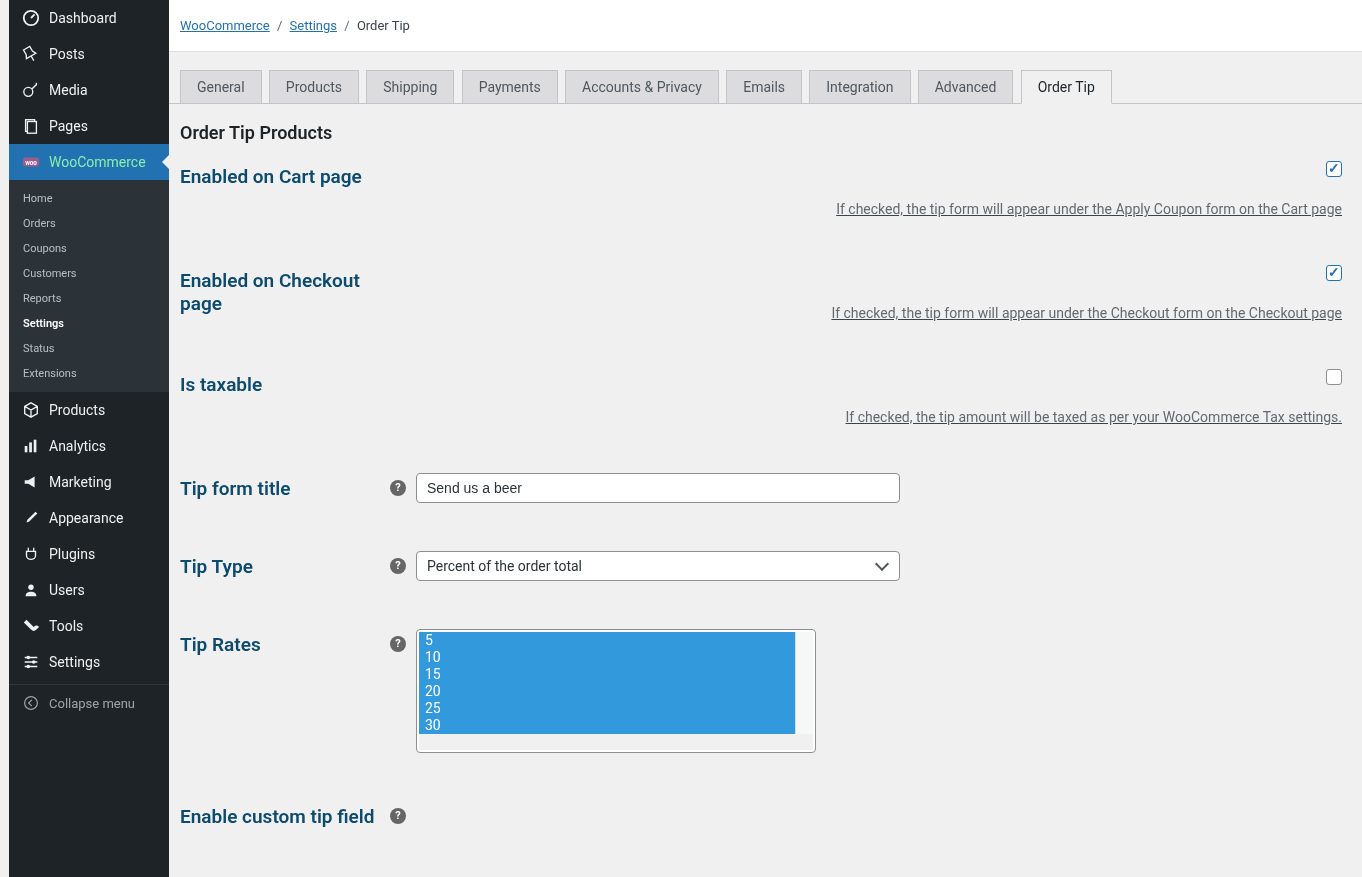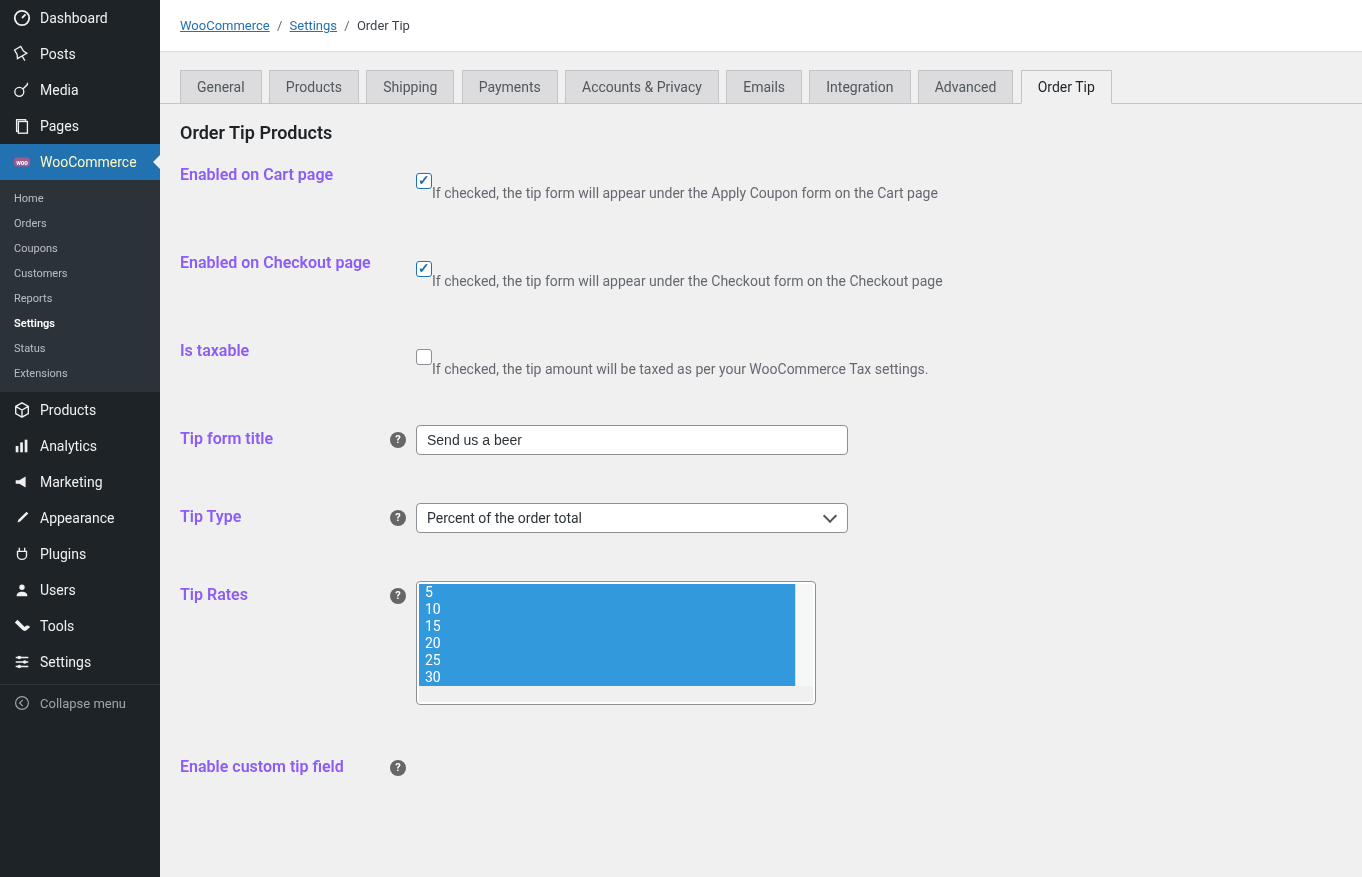--- a/index.html
+++ b/index.html
@@ -7,41 +7,41 @@
   font-family: -apple-system, BlinkMacSystemFont, "Segoe UI", Roboto, Oxygen-Sans, Ubuntu, Cantarell, "Helvetica Neue", sans-serif;
   font-size: 13px;
   color: #3c434a;
   background: #f0f0f1;
 }
 
 
 .sidebar {
   position: fixed;
   top: 0;
-  left: 0;
+  left: 9px;
   width: 160px;
   height: 100%;
   background: #1d2327;
   color: #f0f0f1;
   overflow-y: auto;
 }
 .menu-item {
   display: flex;
   align-items: center;
   padding: 8px 12px;
   color: rgba(240,246,252,0.7);
   cursor: pointer;
   font-size: 14px;
   position: relative;
 }
 .menu-item .micon { width: 20px; height: 20px; margin-right: 8px; display:flex; align-items:center; justify-content:center; }
 .menu-item.top { color: #f0f0f1; }
 .menu-item.active {
   background: #2271b1;
-  color: #fef9c3;
+  color: #86efac;
 }
 .menu-item.active::after {
   content: "";
   position: absolute;
   right: -1px;
   top: 50%;
   transform: translateY(-50%);
   border: 8px solid transparent;
   border-right-color: #f0f0f1;
 }
@@ -104,57 +104,57 @@
 .tab.active {
   background: #f0f0f1;
   border-bottom: 1px solid #f0f0f1;
   color: #1d2327;
 }
 
 
 .settings-body { padding: 12px 20px 40px 20px; }
 .page-title { font-size: 18px; font-weight: 600; color: #1d2327; margin: 6px 0 18px 0; }
 .form-row { display: flex; align-items: flex-start; margin-bottom: 48px; }
-.row-label { width: 210px; flex-shrink: 0; font-weight: 600; padding-top: 4px; font-size: 16px; color:#8b5cf6;}
+.row-label { width: 210px; flex-shrink: 0; font-weight: 600; padding-top: 4px; font-size: 19px; color:#0c4a6e;}
 .help-col { width: 26px; flex-shrink: 0; padding-top: 6px; }
 .help-icon {
   display: inline-block;
   width: 16px; height: 16px;
   border-radius: 50%;
   background: #666;
   color: #fff;
   font-size: 11px;
   line-height: 16px;
   text-align: center;
   font-weight: bold;
   cursor: help;
 }
 .field-col { flex: 1; }
 .desc { color: #646970; margin-top: 24px; font-size: 14px; }
-.checkbox-wrap { display:flex; align-items:center; flex-direction:row;}
+.checkbox-wrap { display:flex; align-items:flex-end; flex-direction:column;text-decoration:underline;}
 input[type="checkbox"] {
   appearance: none;
   width: 16px; height: 16px;
   border: 1px solid #2271b1;
   border-radius: 3px;
   background: #fff;
   cursor: pointer;
   position: relative;
 }
 input[type="checkbox"]:checked::after {
   content: "✓";
   position: absolute;
   top: -2px; left: 1px;
   color: #2271b1;
   font-size: 14px;
   font-weight: bold;
 }
 input[type="checkbox"].unchecked { border-color: #8c8f94; }
 input[type="text"], .select-box {
-  width: 432px;
+  width: 484px;
   padding: 6px 10px;
   border: 1px solid #8c8f94;
   border-radius: 4px;
   background: #fff;
   font-size: 14px;
   color: #2c3338;
 }
 .select-box {
   position: relative;
   cursor: pointer;

